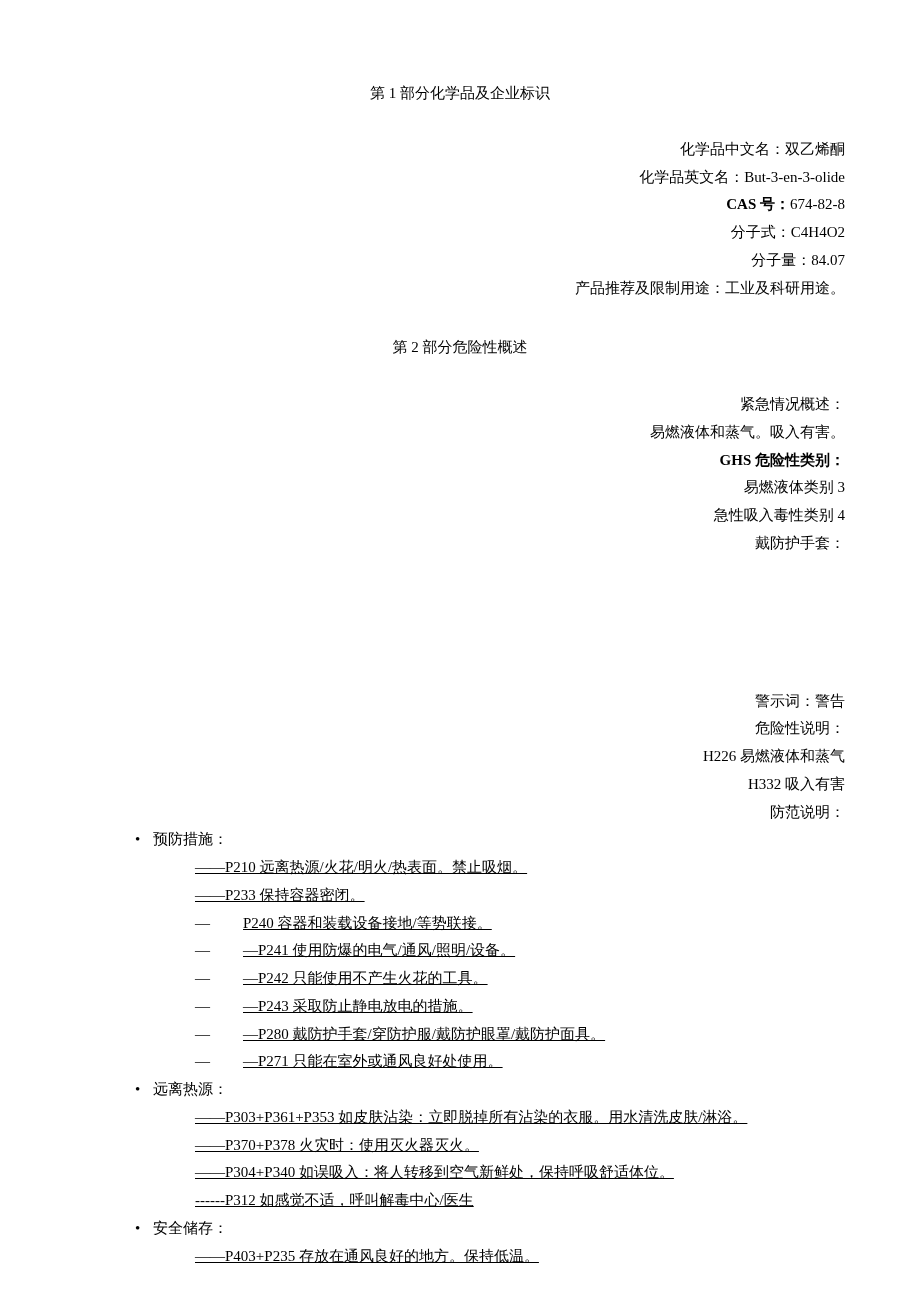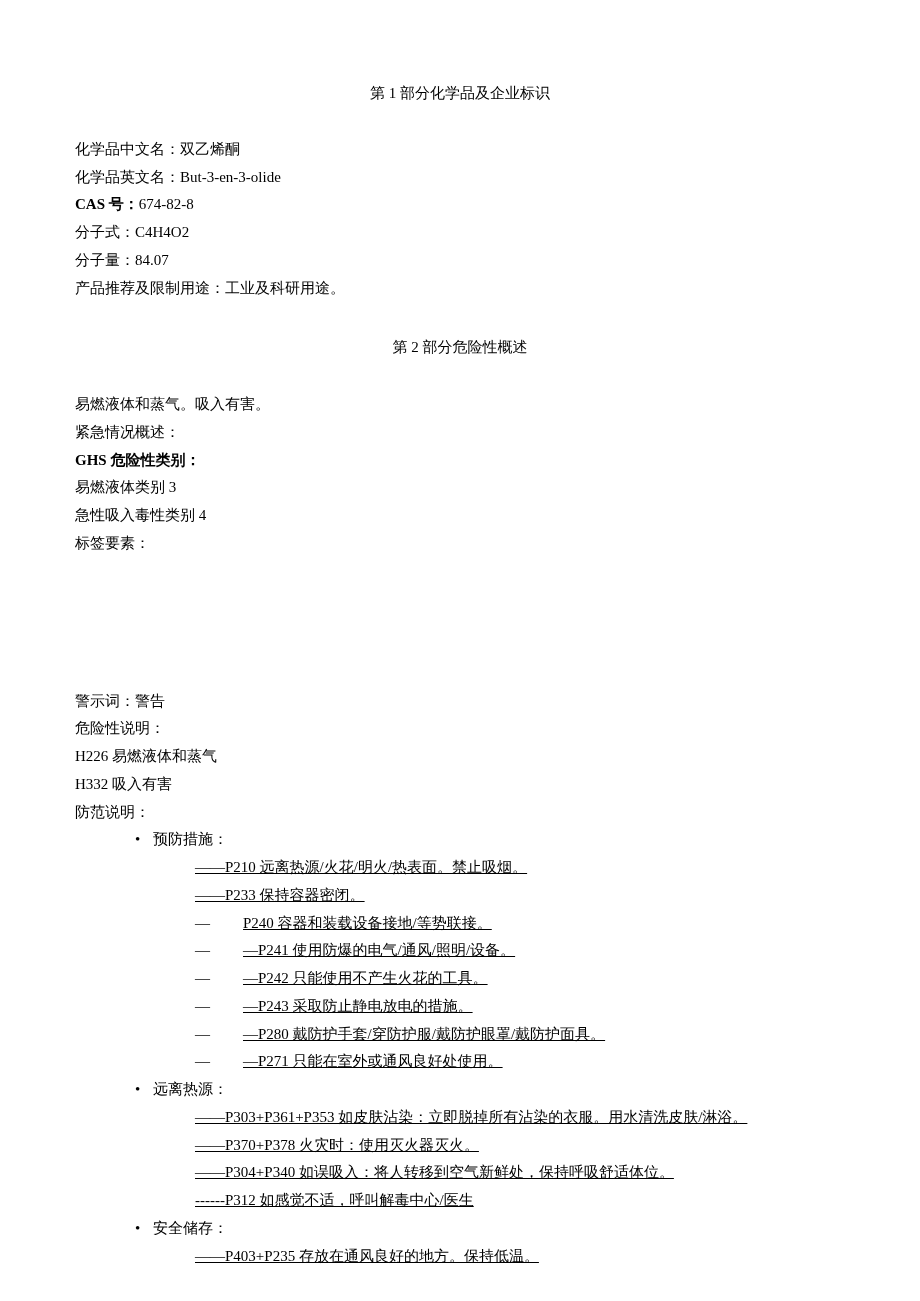--- a/index.html
+++ b/index.html
@@ -22,20 +22,21 @@
       margin-bottom: 28px;
     }
     .section-title-2 {
       text-align: center;
       font-weight: normal;
       margin-top: 32px;
       margin-bottom: 29px;
     }
     .field-row {
       line-height: 1.85;
+      text-align: right;
     }
     .bold {
       font-weight: bold;
     }
     .para-block {
       margin-bottom: 0;
     }
     .indent-1 {
       padding-left: 60px;
     }
@@ -83,26 +84,26 @@
     <span>分子量：</span><span>84.07</span>
   </div>
   <div class="field-row">
     <span>产品推荐及限制用途：</span><span>工业及科研用途。</span>
   </div>
 </div>
 
 <div class="section-title-2">第 2 部分危险性概述</div>
 
 <div class="para-block">
+  <div class="field-row">紧急情况概述：</div>
   <div class="field-row">易燃液体和蒸气。吸入有害。</div>
-  <div class="field-row">紧急情况概述：</div>
   <div class="field-row bold">GHS 危险性类别：</div>
   <div class="field-row">易燃液体类别 3</div>
   <div class="field-row">急性吸入毒性类别 4</div>
-  <div class="field-row">标签要素：</div>
+  <div class="field-row">戴防护手套：</div>
 
   <div class="spacer-large"></div>
 
   <div class="field-row">
     <span>警示词：</span><span>警告</span>
   </div>
   <div class="field-row">危险性说明：</div>
   <div class="field-row">H226 易燃液体和蒸气</div>
   <div class="field-row">H332 吸入有害</div>
   <div class="field-row">防范说明：</div>

